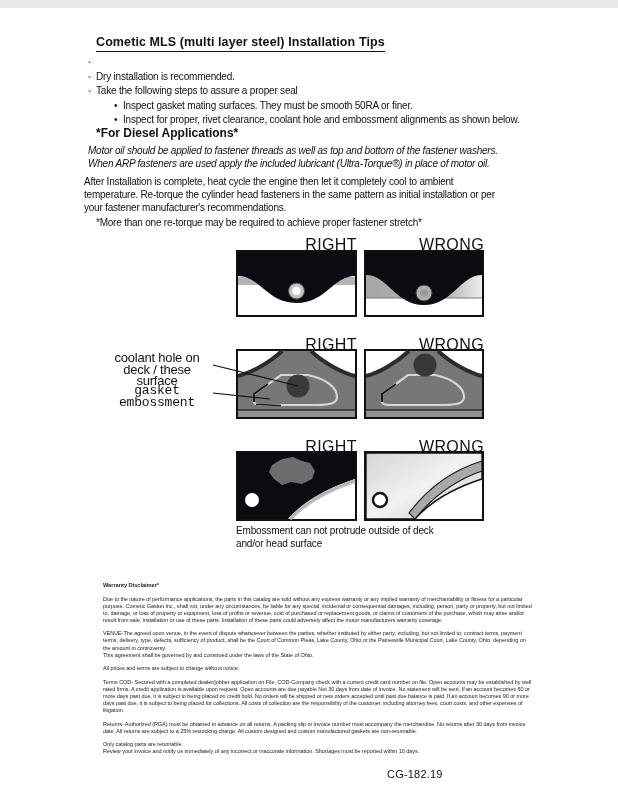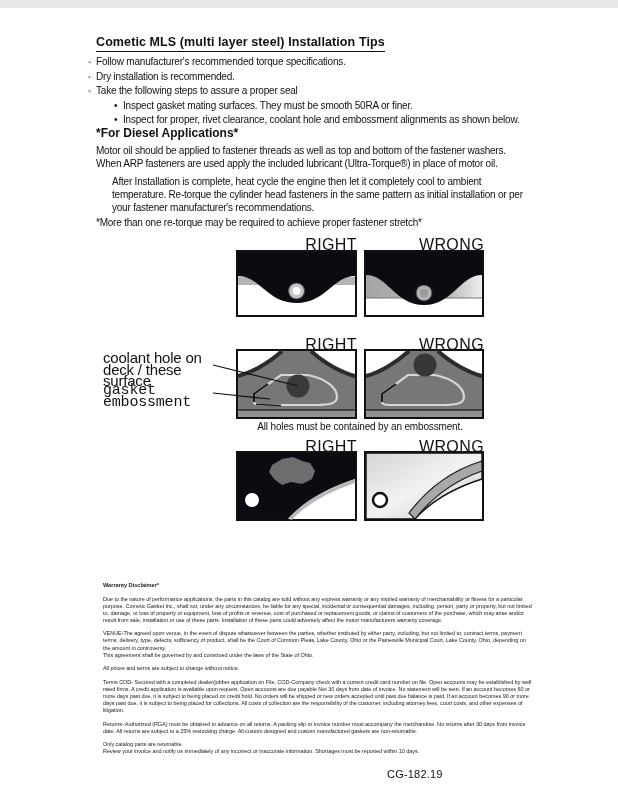--- a/index.html
+++ b/index.html
@@ -14,60 +14,59 @@
   }
   .bullets{font-size:10px;line-height:14.6px;letter-spacing:-0.2px;width:500px;}
   .bullet-row{display:flex;}
   .bullet-row .marker{width:8px;flex:0 0 8px;font-size:9px;}
   .bullet-row.sub{padding-left:26px;}
   .bullet-row.sub .marker{width:9px;flex:0 0 9px;font-size:10px;}
   .h2{font-size:12px;font-weight:bold;text-align:right;}
   .para{font-size:10px;line-height:13.2px;letter-spacing:-0.22px;width:424px;}
   .dlabel{font-size:16px;letter-spacing:0.4px;text-align:right;}
   .caption{font-size:10px;letter-spacing:-0.15px;}
-  .sidelabel{font-size:15px;line-height:11.5px;text-align:left;letter-spacing:-0.2px;}
+  .sidelabel{font-size:13px;line-height:11.5px;text-align:center;letter-spacing:-0.2px;}
   .fine{width:430px;font-size:5.5px;line-height:7.05px;letter-spacing:-0.05px;color:#222;}
   .fine .fp{margin:0 0 6.6px 0;}
   .fine .fh{font-weight:bold;margin:0 0 6.6px 0;font-size:5.7px;}
   .footer-code{font-size:11px;letter-spacing:0.2px;}
   svg{display:block;}
 </style>
 </head>
 <body>
 
 <div id="canvas">
 
   <div class="abs title" style="left:96px;top:27px;">Cometic MLS (multi layer steel) Installation Tips</div>
 
   <div class="abs bullets" style="left:88px;top:47px;">
     <div class="bullet-row">
       <span class="marker">◦</span>
-      <span>Follow manufacturer's recommended torque specifications.</span>
     </div>
     <div class="bullet-row">
       <span class="marker">◦</span>
       <span>Dry installation is recommended.</span>
     </div>
     <div class="bullet-row">
       <span class="marker">◦</span>
       <span>Take the following steps to assure a proper seal</span>
     </div>
     <div class="bullet-row sub">
       <span class="marker">•</span>
       <span>Inspect gasket mating surfaces.  They must be smooth 50RA or finer.</span>
     </div>
     <div class="bullet-row sub">
       <span class="marker">•</span>
       <span>Inspect for proper, rivet clearance, coolant hole and embossment alignments as shown below.</span>
     </div>
   </div>
 
   <div class="abs h2" style="left:96px;top:118px;">*For Diesel Applications*</div>
-  <div class="abs para" style="left:96px;top:136px;">Motor oil should be applied to fastener threads as well as top and bottom of the fastener washers. When ARP fasteners are used apply the included lubricant (Ultra-Torque®) in place of motor oil.</div>
-  <div class="abs para" style="left:112px;top:167px;">After Installation is complete, heat cycle the engine then let it completely cool to ambient temperature. Re-torque the cylinder head fasteners in the same pattern as initial installation or per your fastener manufacturer's recommendations.</div>
+  <div class="abs para" style="left:88px;top:136px;font-style:italic;">Motor oil should be applied to fastener threads as well as top and bottom of the fastener washers. When ARP fasteners are used apply the included lubricant (Ultra-Torque®) in place of motor oil.</div>
+  <div class="abs para" style="left:84px;top:167px;">After Installation is complete, heat cycle the engine then let it completely cool to ambient temperature. Re-torque the cylinder head fasteners in the same pattern as initial installation or per your fastener manufacturer's recommendations.</div>
   <div class="abs para" style="left:96px;top:208px;">*More than one re-torque may be required to achieve proper fastener stretch*</div>
 
   <div class="abs dlabel" style="left:236px;top:228px;width:121px;">RIGHT</div>
   <div class="abs dlabel" style="left:364px;top:228px;width:120px;">WRONG</div>
 
   <div class="abs" style="left:236px;top:242px;">
     <svg width="121" height="67" viewBox="0 0 121 67">
       <rect x="1" y="1" width="119" height="65" fill="#ffffff" stroke="#111" stroke-width="2"></rect>
       <rect x="2" y="27" width="117" height="8" fill="#b4b4b4"></rect>
       <path d="M2,2 H119 V26 C97,26 90,53 60.5,53 C31,53 24,26 2,26 Z" fill="#0e0a12"></path>
@@ -130,21 +129,20 @@
       <path d="M18,53 L18,45 L32,35" fill="none" stroke="#161616" stroke-width="2"></path>
       <circle cx="61" cy="16" r="11.5" fill="#37373a"></circle>
     </svg>
   </div>
 
   <svg class="abs" style="left:103px;top:340px;pointer-events:none;" width="262" height="75" viewBox="0 0 262 75">
     <line x1="110" y1="17" x2="195" y2="38" stroke="#111" stroke-width="1.2"></line>
     <line x1="110" y1="45" x2="167" y2="51" stroke="#111" stroke-width="1.2"></line>
   </svg>
 
-  <div class="abs caption" style="left:236px;top:413px;width:248px;text-align:center;">All holes must be contained by an embossment.</div>
 
   <div class="abs dlabel" style="left:236px;top:430px;width:121px;">RIGHT</div>
   <div class="abs dlabel" style="left:364px;top:430px;width:120px;">WRONG</div>
 
   <div class="abs" style="left:236px;top:443px;">
     <svg width="121" height="70" viewBox="0 0 121 70">
       <rect x="1" y="1" width="119" height="68" fill="#ffffff" stroke="#111" stroke-width="2"></rect>
       <path d="M2,2 H119 V28 C94,36 69,49 52,68 L2,68 Z" fill="#0e0a12"></path>
       <path d="M119,30 C95,38 71,50 54,68" fill="none" stroke="#b9b9b9" stroke-width="3.5"></path>
       <path d="M36,14 L46,8 L57,6 L66,10 L74,12 L79,20 L76,28 L66,33 L55,31 L46,34 L38,28 L33,21 Z" fill="#6d6d70"></path>
@@ -159,20 +157,24 @@
             <stop offset="0.5" stop-color="#f2f2f2"></stop>
             <stop offset="1" stop-color="#c4c4c4"></stop>
         </linearGradient>
       </defs>
       <rect x="1" y="1" width="118" height="68" fill="#ffffff" stroke="#111" stroke-width="2"></rect>
       <path d="M2,2 H118 V28 C93,36 68,49 51,68 L2,68 Z" fill="url(#g3w)" stroke="#111" stroke-width="1.4"></path>
       <path d="M118,10 C92,18 66,34 45,62 L51,68 C70,44 95,28 118,20 Z" fill="#a8a8ab" stroke="#1a1a1a" stroke-width="1.2"></path>
       <circle cx="16" cy="49" r="7" fill="#ffffff" stroke="#111" stroke-width="2.4"></circle>
     </svg>
   </div>
+  <div class="abs caption" style="left:236px;top:516px;width:260px;line-height:13px;">
+    <div>Embossment can not protrude outside of deck</div>
+    <div>and/or head surface</div>
+  </div>
 
   <div class="abs fine" style="left:103px;top:574px;">
     <div class="fh">Warranty Disclaimer*</div>
     <p class="fp">Due to the nature of performance applications, the parts in this catalog are sold without any express warranty or any implied warranty of merchantability or fitness for a particular purpose.  Cometic Gasket Inc., shall not, under any circumstances, be liable for any special, incidental or consequential damages, including, person, party or property, but not limited to, damage, or loss of property or equipment, loss of profits or revenue, cost of purchased or replacement goods, or claims of customers of the purchase, which may arise and/or result from sale, installation or use of these parts.  Installation of these parts could adversely affect the motor manufacturers warranty coverage.</p>
     <p class="fp">
       <span>VENUE-The agreed upon venue, in the event of dispute whatsoever between the parties, whether instituted by either party, including, but not limited to, contract terms, payment terms, delivery, type, defects, sufficiency of product, shall be the Court of Common Pleas, Lake County, Ohio or the Painesville Municipal Court, Lake County, Ohio, depending on the amount in controversy.</span><br>
       <span>This agreement shall be governed by and construed under the laws of the State of Ohio.</span>
     </p>
     <p class="fp">All prices and terms are subject to change without notice.</p>
     <p class="fp">Terms COD- Secured with a completed dealer/jobber application on File, COD-Company check with a current credit card number on file.  Open accounts may be established by well rated firms.  A credit application is available upon request.  Open accounts are due payable Net 30 days from date of invoice.  No statement will be sent.  If an account becomes 60 or more days past due, it is subject to being placed on credit hold.  No orders will be shipped or new orders accepted until past due balance is paid.  If an account becomes 90 or more days past due, it is subject to being placed for collections.  All costs of collection are the responsibility of the customer, including attorney fees, court costs, and other expenses of litigation.</p>

